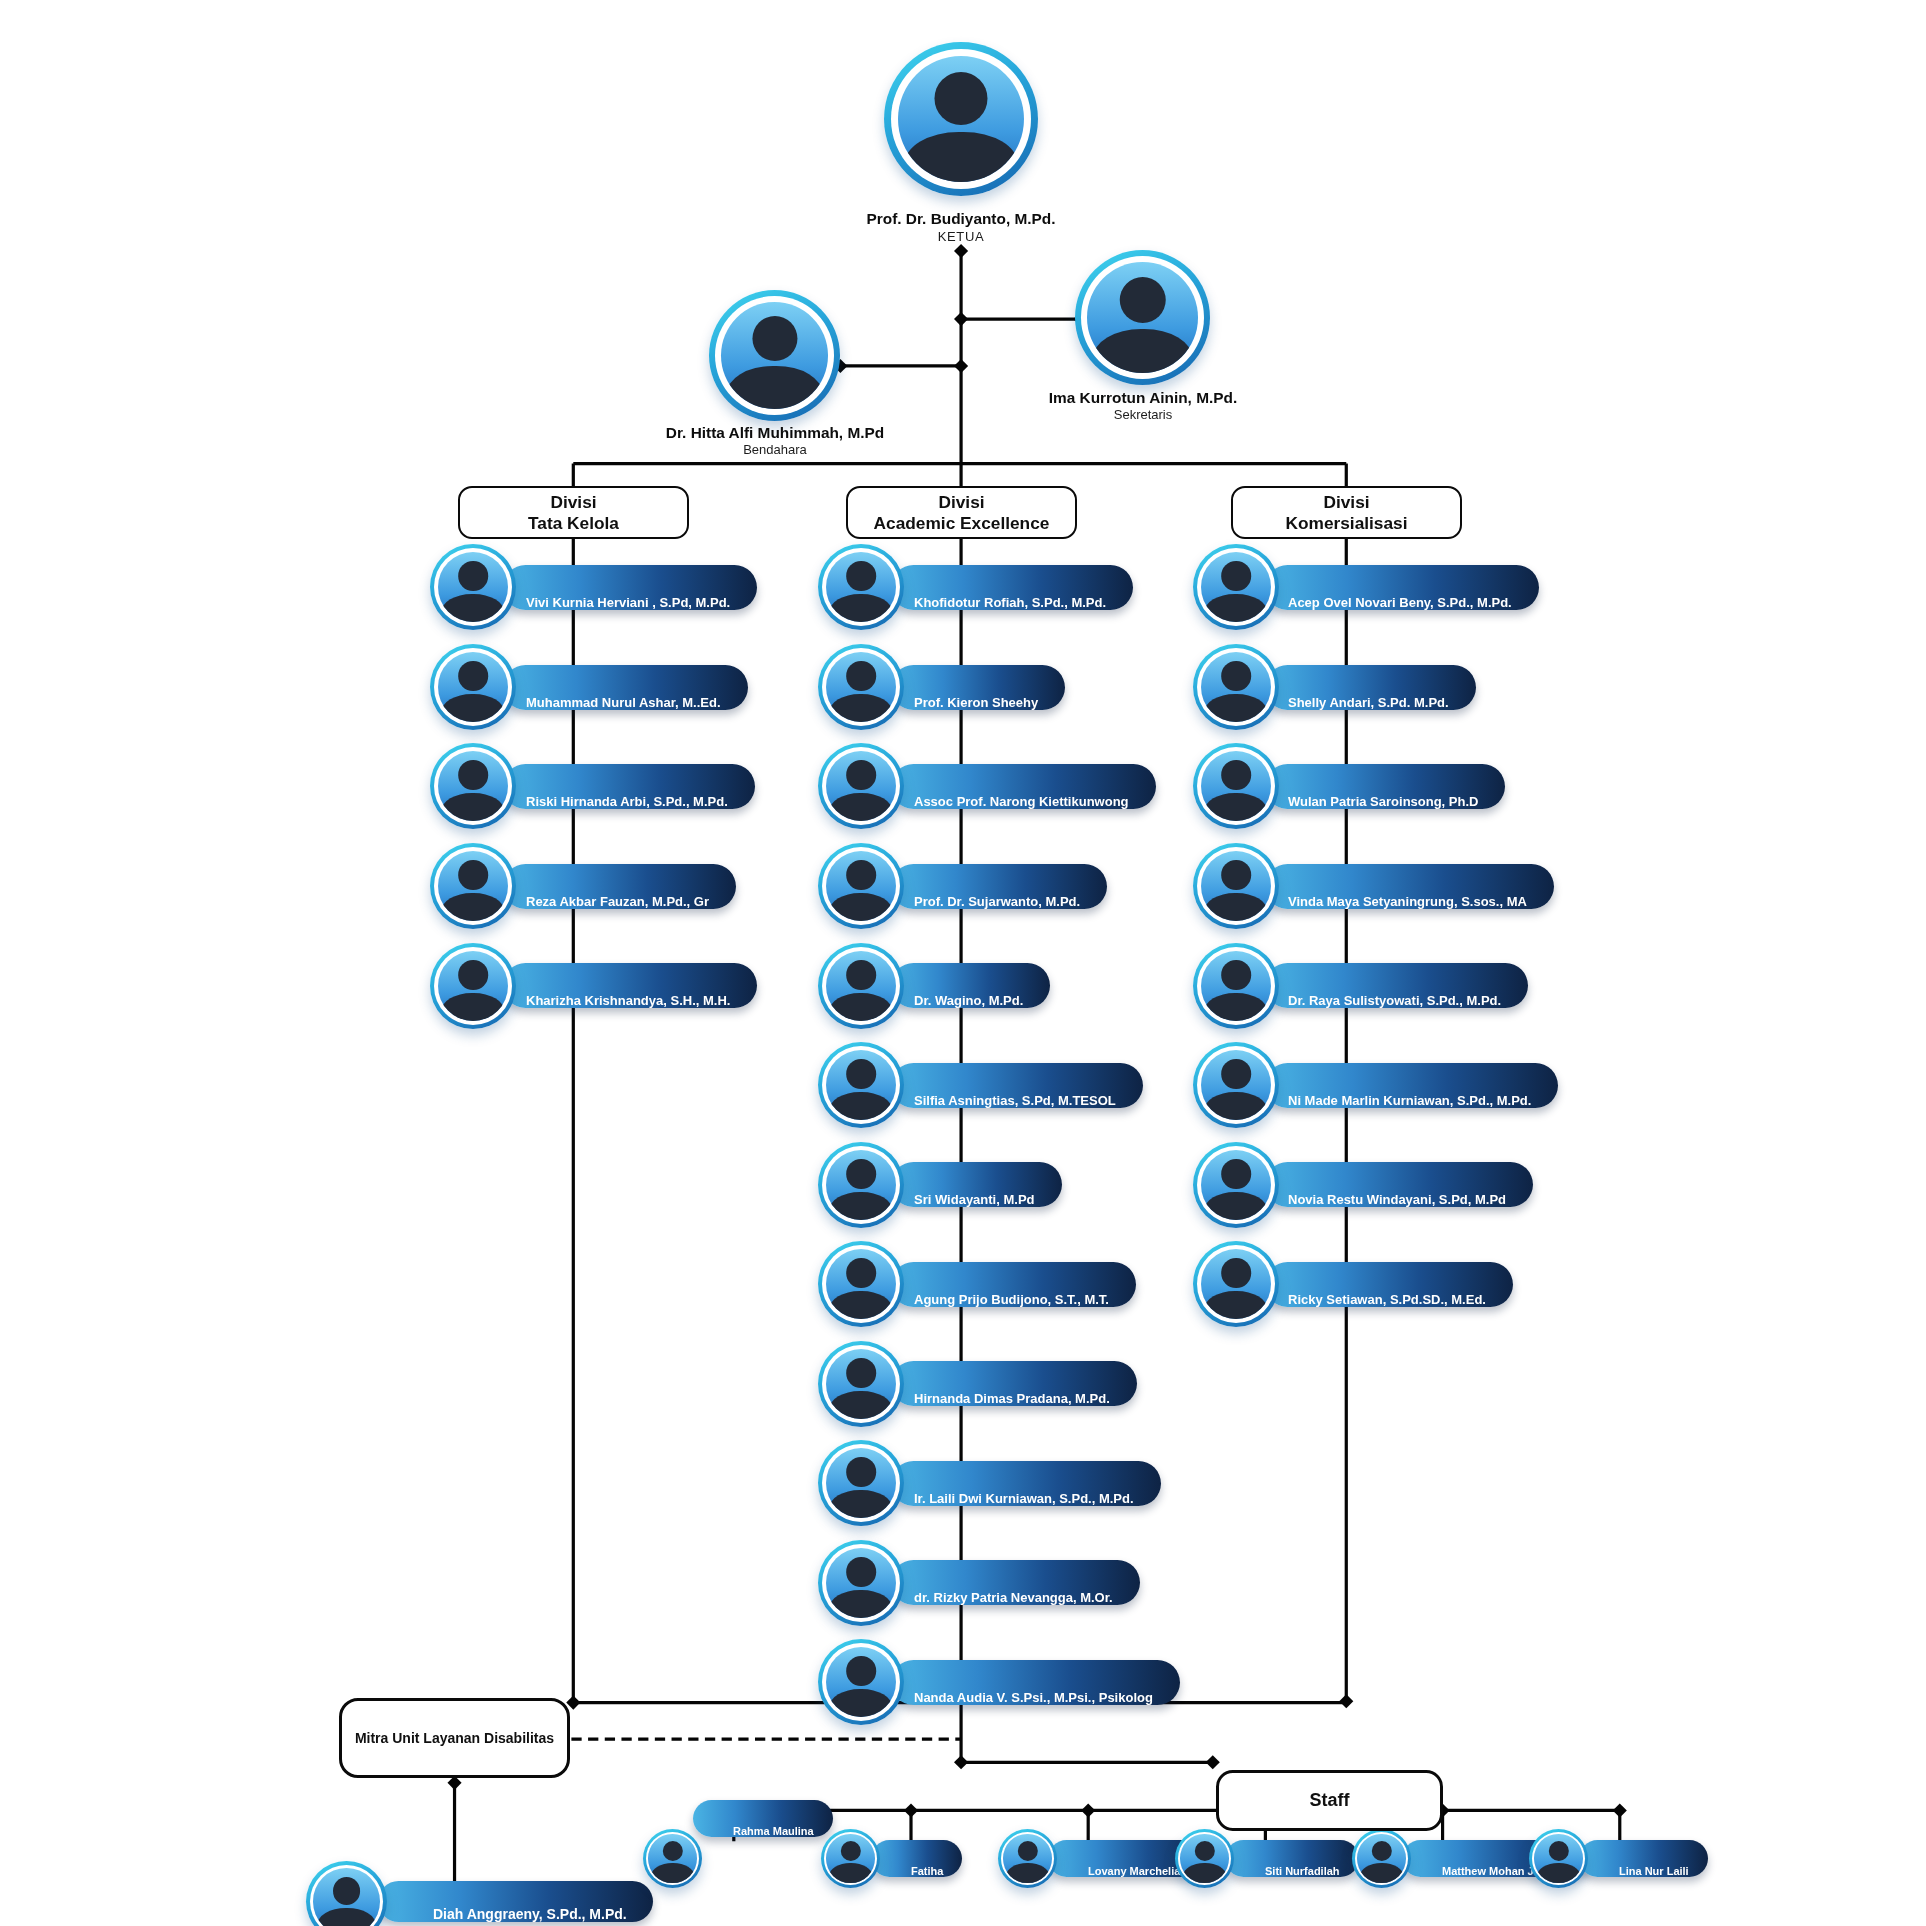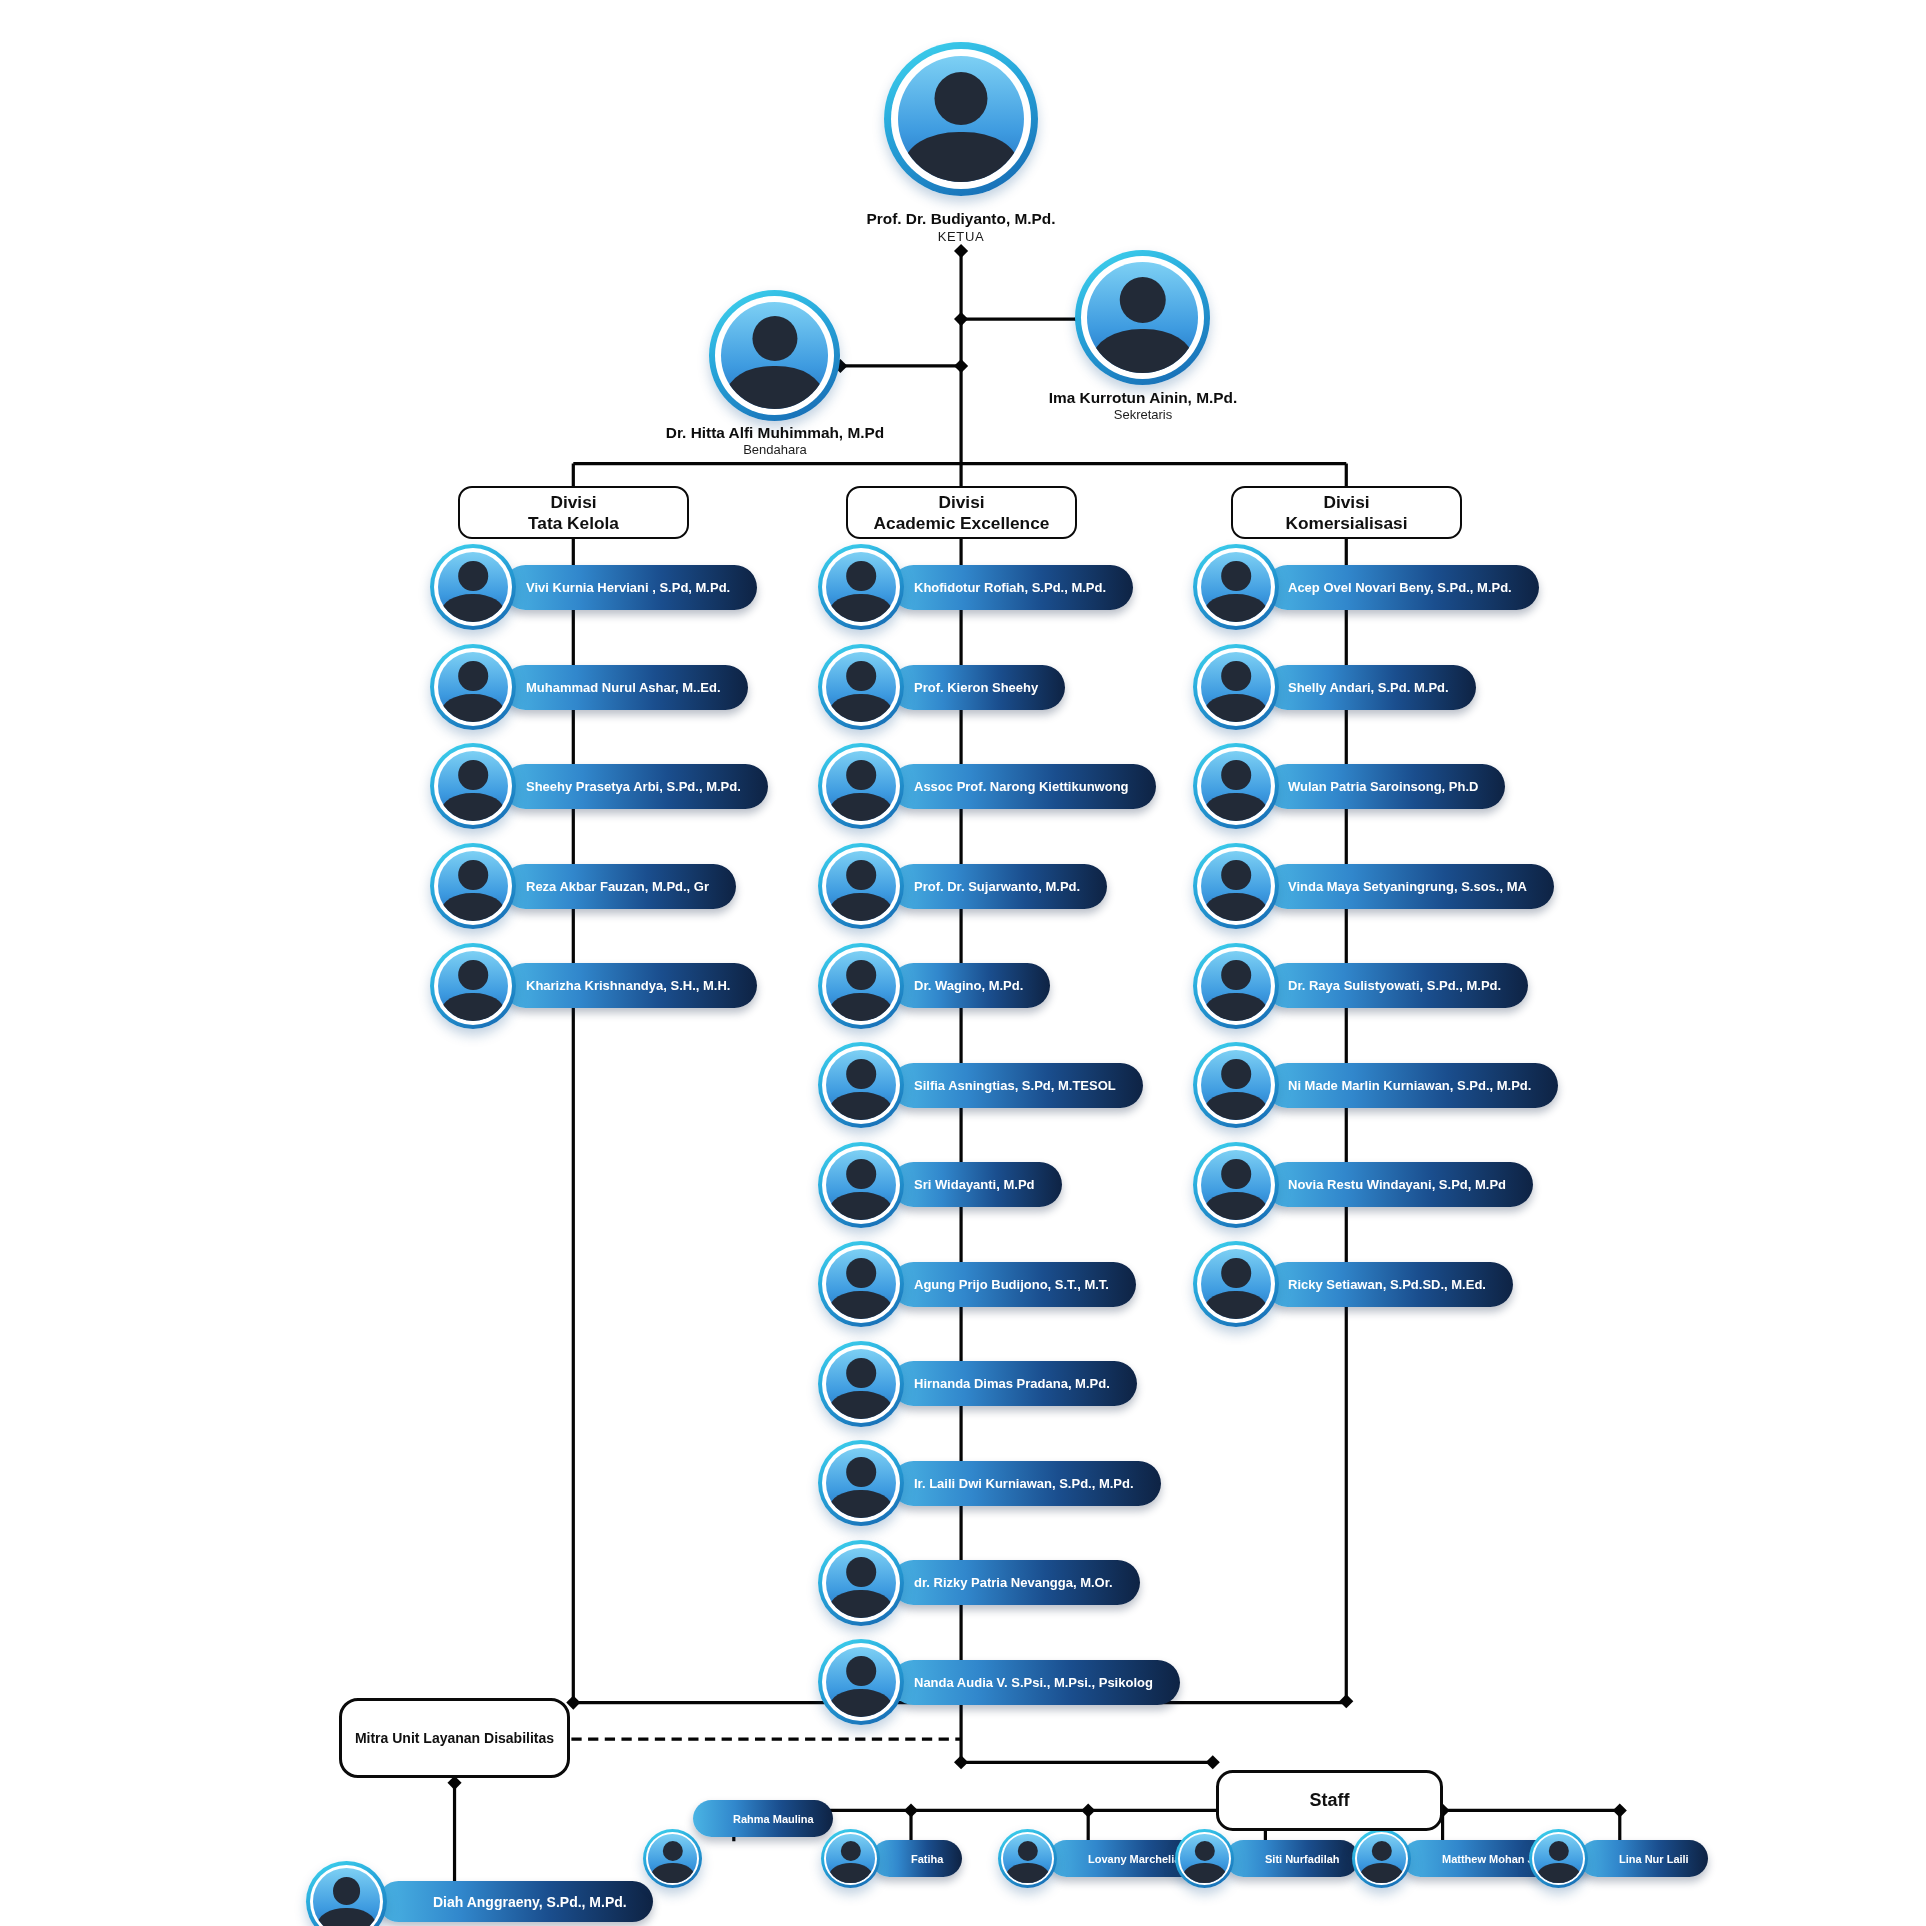--- a/index.html
+++ b/index.html
@@ -14,21 +14,21 @@
   .hbox{
     position:absolute;background:#ffffff;border:2.6px solid #0a0a0a;border-radius:14px;
     display:flex;flex-direction:column;align-items:center;justify-content:center;
     font-weight:bold;color:#101010;text-align:center;z-index:3;box-sizing:border-box;
     line-height:1.2;
   }
   .divbox{width:231px;height:53px;font-size:17.3px;}
   .mitrabox{width:231px;height:80px;font-size:14px;border-width:3.2px;border-radius:19px;}
   .staffbox{width:227px;height:61px;font-size:18px;border-width:3.2px;border-radius:16.7px;margin-top:47px;}
   .pill{
-    position:absolute;display:flex;align-items:center;color:#ffffff;font-weight:bold;
+    position:absolute;display:flex;align-items:flex-end;color:#ffffff;font-weight:bold;
     background:linear-gradient(90deg,#4ab4e4 0%,#3187cc 30%,#1a4e8e 62%,#0e2344 100%);
     border-radius:641px;box-shadow:0 5.1px 9px rgba(10,30,60,.28);white-space:nowrap;z-index:1;
   }
   .pill-member{height:45px;font-size:13px;padding:0 27px 0 23px;}
   .pill-staff{height:37px;font-size:11px;padding:0 19px 0 40px;}
   .pill-diah{height:41px;font-size:14px;padding:0 26px 0 55px;}
   .avatar{
     position:absolute;border-radius:50%;z-index:2;
     background:linear-gradient(155deg,#41d7ef 0%,#28a7db 40%,#1565b0 100%);
     box-shadow:0 6.4px 11.6px rgba(21,80,140,.25);
@@ -161,21 +161,21 @@
       <span>Muhammad Nurul Ashar, M..Ed.</span>
     </div>
     <div class="avatar" style="left:430px;top:644px;width:86px;height:86px">
       <div class="white"></div>
       <div class="photo">
         <div class="head"></div>
         <div class="body"></div>
       </div>
     </div>
     <div class="pill pill-member" style="left:503px;top:764px">
-      <span>Sheehy Prasetya Arbi, S.Pd., M.Pd.</span>
+      <span>Riski Hirnanda Arbi, S.Pd., M.Pd.</span>
     </div>
     <div class="avatar" style="left:430px;top:743px;width:86px;height:86px">
       <div class="white"></div>
       <div class="photo">
         <div class="head"></div>
         <div class="body"></div>
       </div>
     </div>
     <div class="pill pill-member" style="left:503px;top:864px">
       <span>Reza Akbar Fauzan, M.Pd., Gr</span>

